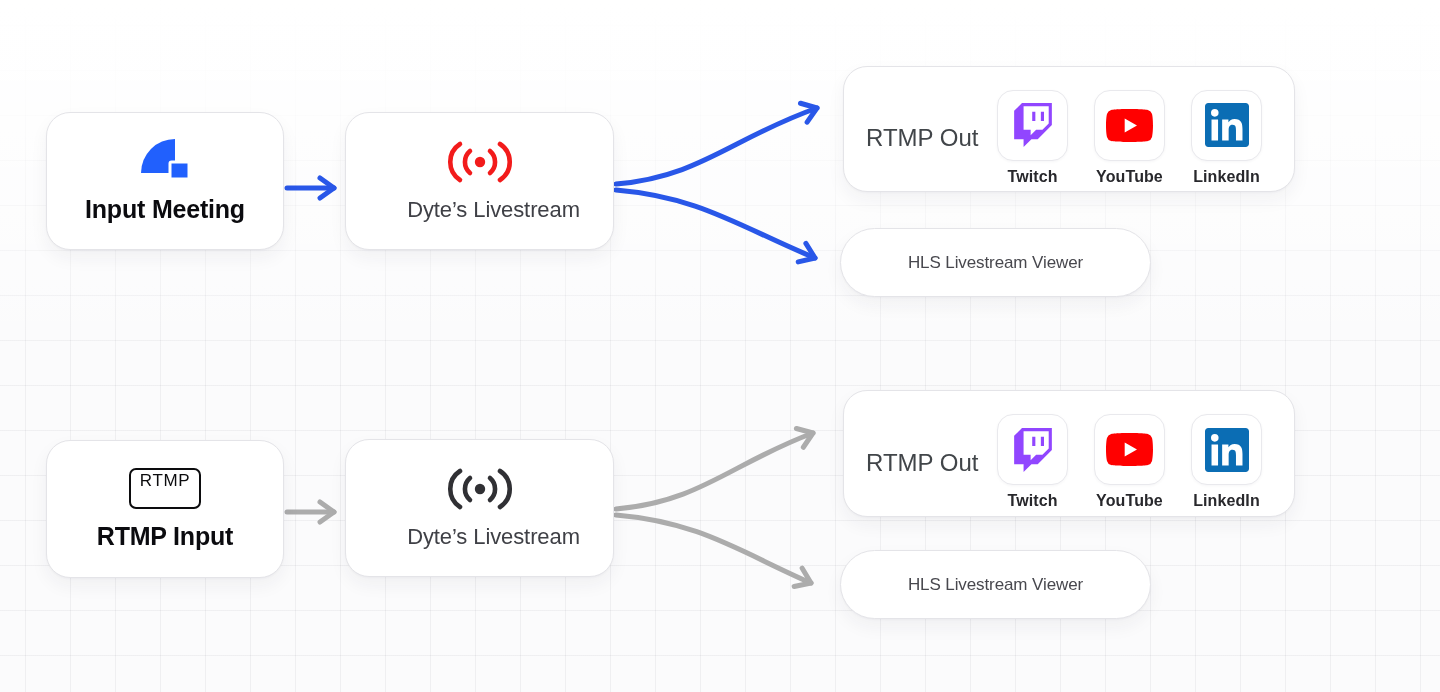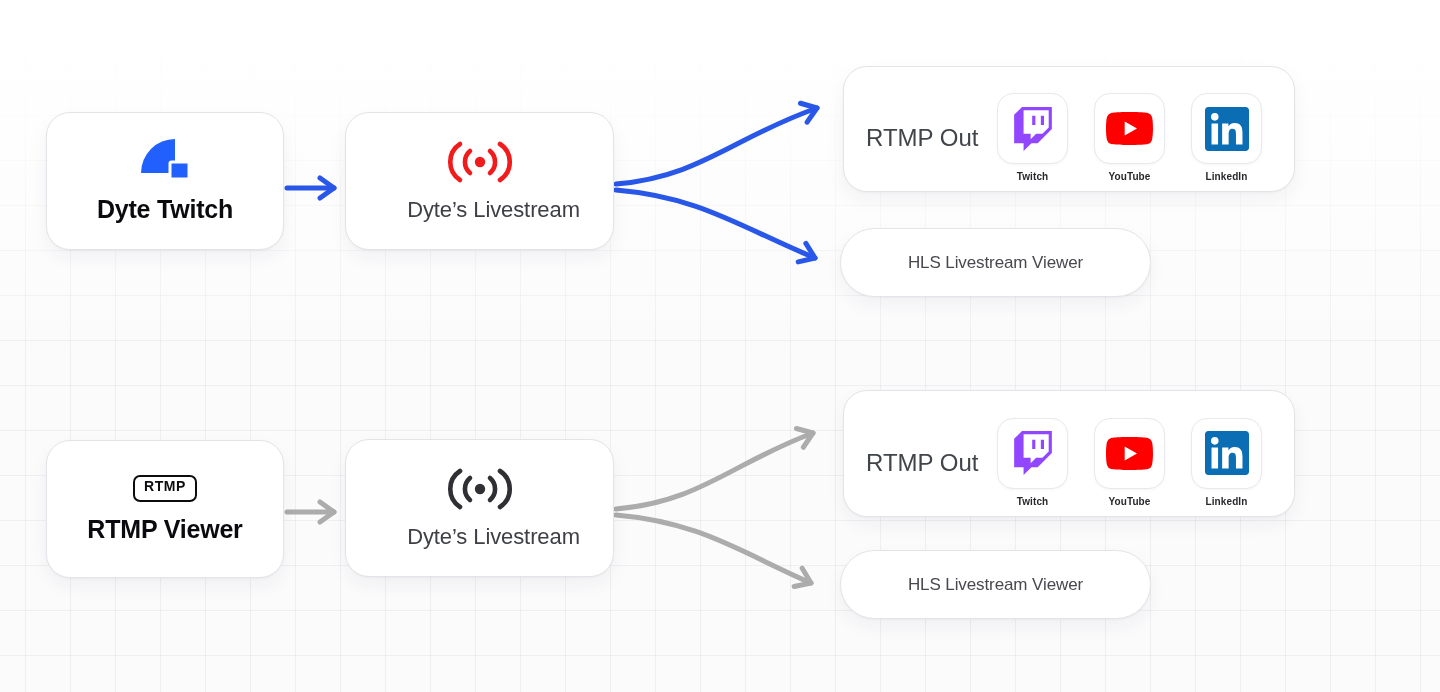--- a/index.html
+++ b/index.html
@@ -42,31 +42,31 @@
     padding:17px 32px 0 22px;
   }
   .rtmp-out-label { font-size:24px; font-weight:500; color:#414549; line-height:71px; }
   .platform-col { display:flex; flex-direction:column; align-items:center; width:71px; margin-left:26px; }
   .platform-col.first { margin-left:auto; }
   .platform-card {
     width:71px; height:71px; background:#fff; border:1px solid #e9e9ed; border-radius:16px;
     box-shadow:0 1px 3px rgba(30,30,50,0.04);
     display:flex; align-items:center; justify-content:center;
   }
-  .platform-label { margin-top:7px; font-size:10px; font-weight:700; color:#28282c; letter-spacing:0.1px; }
+  .platform-label { margin-top:7px; font-size:16px; font-weight:700; color:#28282c; letter-spacing:0.1px; }
 
   .node-hls-1 { left:840px; top:228px; width:311px; height:69px; border-radius:35px; }
   .node-hls-2 { left:840px; top:550px; width:311px; height:69px; border-radius:35px; }
   .hls-label { font-size:17px; font-weight:500; color:#48484e; letter-spacing:-0.1px; }
 
   .node-rtmp-input { left:46px; top:440px; width:238px; height:138px; gap:13px; }
   .rtmp-badge {
     border:2.5px solid #0c0c0e; border-radius:7px;
-    padding:1px 9px 6px 9px;
-    font-size:14px; font-weight:700; color:#0c0c0e; letter-spacing:0.6px;
+    padding:1px 9px 16px 9px;
+    font-size:17px; font-weight:400; color:#0c0c0e; letter-spacing:0.6px;
   }
 
   .arrows { position:absolute; inset:0; pointer-events:none; }
 </style>
 </head>
 <body>
 
 <div class="canvas">
   <div class="fade-overlay"></div>
 
@@ -89,21 +89,21 @@
       <path d="M616 509 C700 502 732 463 813 433" marker-end="url(#ah-gray)"></path>
       <path d="M616 515 C700 522 740 552 811 583" marker-end="url(#ah-gray)"></path>
     </g>
   </svg>
 
   <div class="node col node-dyte-meeting">
     <svg width="50" height="42" viewBox="0 0 50 42">
       <path d="M35 1 A34 34 0 0 0 1 35 L35 35 Z" fill="#2160fd"></path>
       <rect x="30" y="24" width="19" height="17" rx="1.5" fill="#2160fd" stroke="#ffffff" stroke-width="3"></rect>
     </svg>
-    <div class="node-title">Dyte Twitch</div>
+    <div class="node-title">Input Meeting</div>
   </div>
 
   <div class="node col node-livestream-1">
     <svg width="76" height="44" viewBox="0 0 76 44">
       <g fill="none" stroke="#f21b1b" stroke-width="4.6" stroke-linecap="round">
         <path d="M28 11 A14.5 14.5 0 0 0 28 33"></path>
         <path d="M18 4 A21.5 21.5 0 0 0 18 40"></path>
         <path d="M48 11 A14.5 14.5 0 0 1 48 33"></path>
         <path d="M58 4 A21.5 21.5 0 0 1 58 40"></path>
       </g>
@@ -144,21 +144,21 @@
       </div>
     </div>
   </div>
 
   <div class="node node-hls-1">
     <div class="hls-label">HLS Livestream Viewer</div>
   </div>
 
   <div class="node col node-rtmp-input">
     <div class="rtmp-badge">RTMP</div>
-    <div class="node-title">RTMP Viewer</div>
+    <div class="node-title">RTMP Input</div>
   </div>
 
   <div class="node col node-livestream-2">
     <svg width="76" height="44" viewBox="0 0 76 44">
       <g fill="none" stroke="#303034" stroke-width="4.6" stroke-linecap="round">
         <path d="M28 11 A14.5 14.5 0 0 0 28 33"></path>
         <path d="M18 4 A21.5 21.5 0 0 0 18 40"></path>
         <path d="M48 11 A14.5 14.5 0 0 1 48 33"></path>
         <path d="M58 4 A21.5 21.5 0 0 1 58 40"></path>
       </g>

